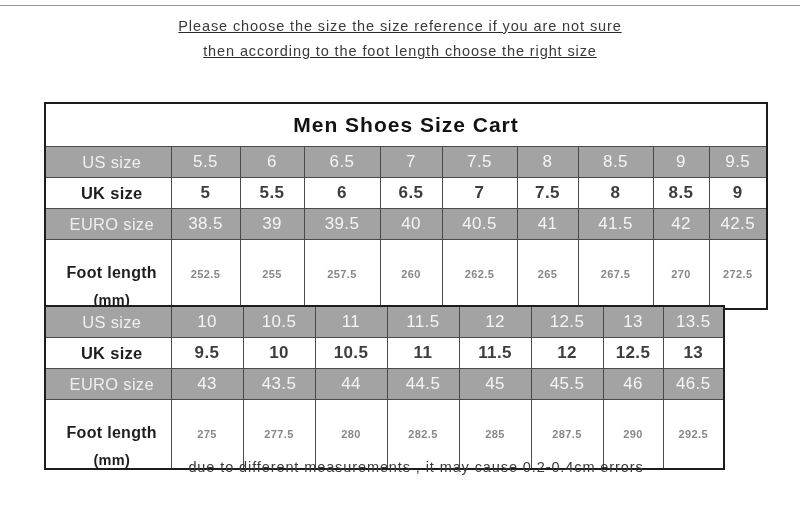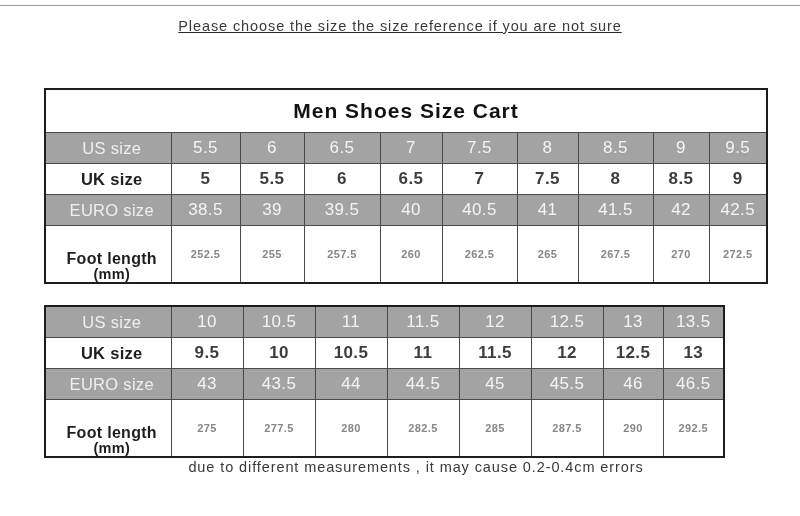--- a/index.html
+++ b/index.html
@@ -44,21 +44,21 @@
   }
 
   
   .chart-table {
     position: absolute;
     border-collapse: collapse;
     table-layout: fixed;
     border: 2px solid #1d1d1d;
     background: #ffffff;
   }
-  #table-one { left: 44px; top: 88px; width: 574px; }
+  #table-one { left: 44px; top: 102px; width: 574px; }
   #table-two { left: 44px; top: 305px; width: 679px; }
 
   .chart-table td {
     border: 1px solid #4a4a4a;
     height: 30px;
     padding: 0 2px;
     text-align: center;
     vertical-align: middle;
     overflow: hidden;
     white-space: nowrap;
@@ -94,20 +94,21 @@
     font-size: 16.5px;
     letter-spacing: 0.3px;
   }
   tr.shaded .row-label { color: #efefef; }
   tr.plain  .row-label { color: #1e1e1e; }
 
   .row-label .sub {
     display: block;
     font-size: 14.5px;
     line-height: 15px;
+    margin-top: 12px;
   }
   .row-label .main {
     display: block;
     line-height: 17px;
     margin-top: 24px;
   }
 
   
   .val {
     font-size: 17px;
@@ -134,20 +135,21 @@
     white-space: nowrap;
   }
 </style>
 </head>
 <body>
 
 <div class="top-rule"></div>
 
 <div class="intro">
   <div class="intro-line">Please choose the size the size reference if  you  are  not  sure</div>
+  <div class="intro-line">then   according   to   the   foot   length   choose   the   right   size</div>
 </div>
 
 <table class="chart-table" id="table-one">
   <colgroup>
     <col style="width:126px">
       <col style="width:69px">
       <col style="width:64px">
     <col style="width:76px">
       <col style="width:62px">
       <col style="width:75px">

